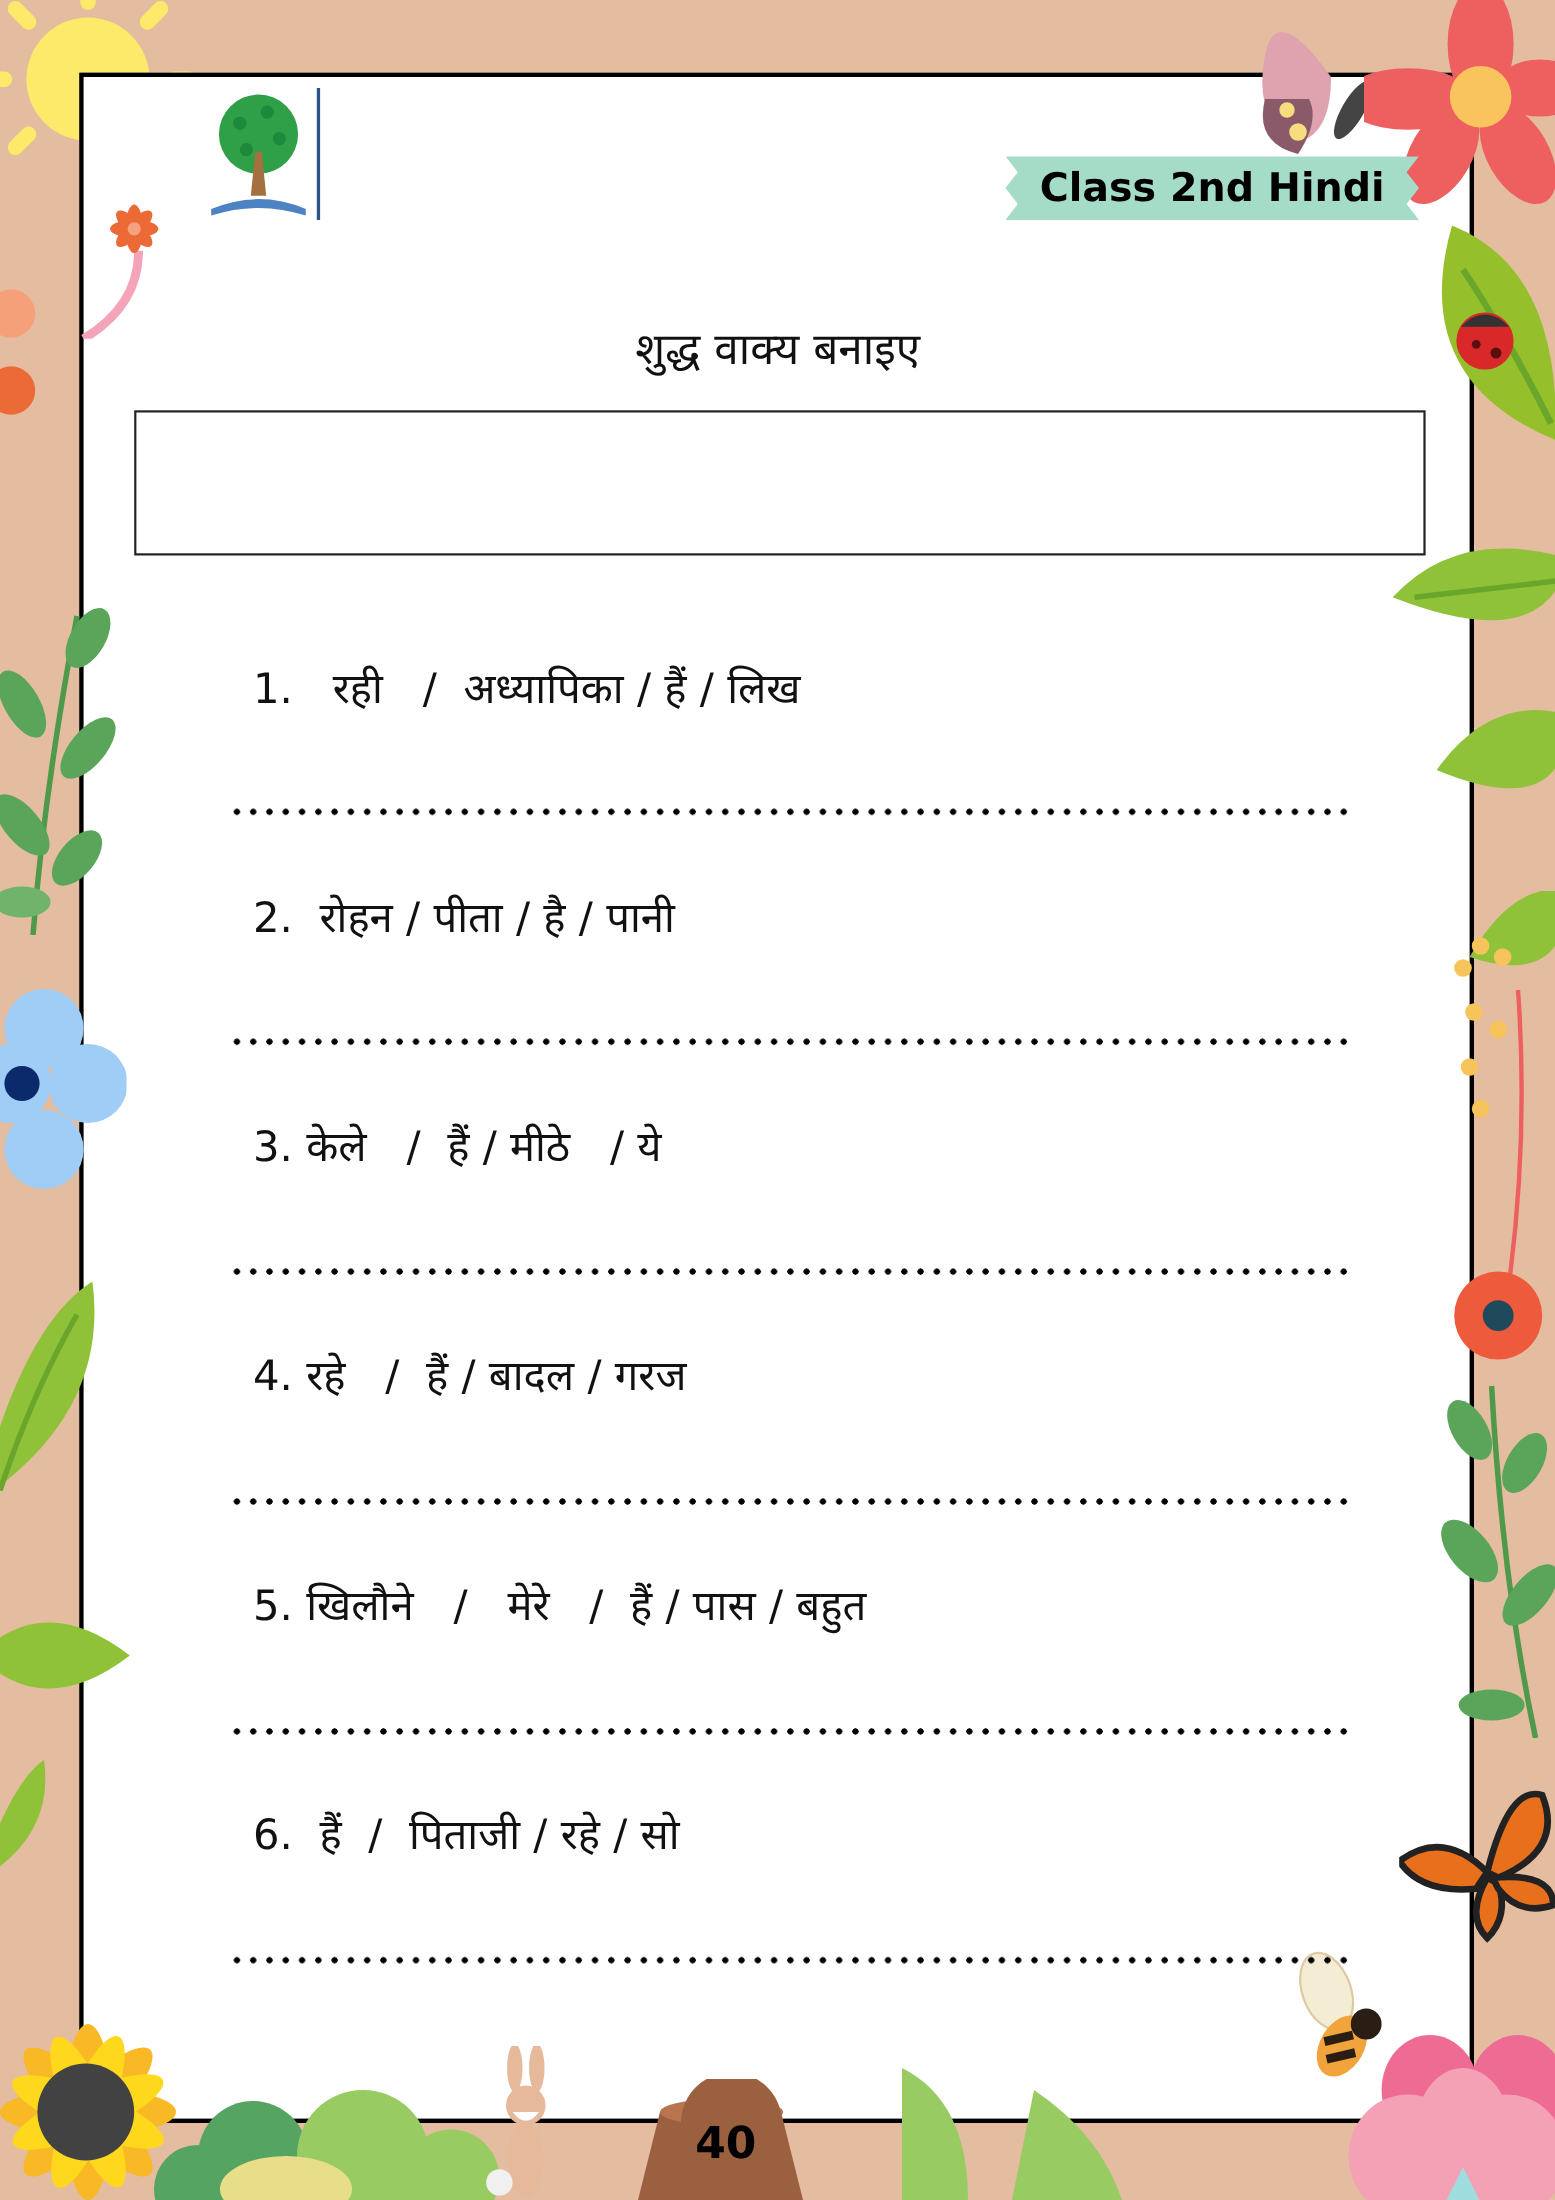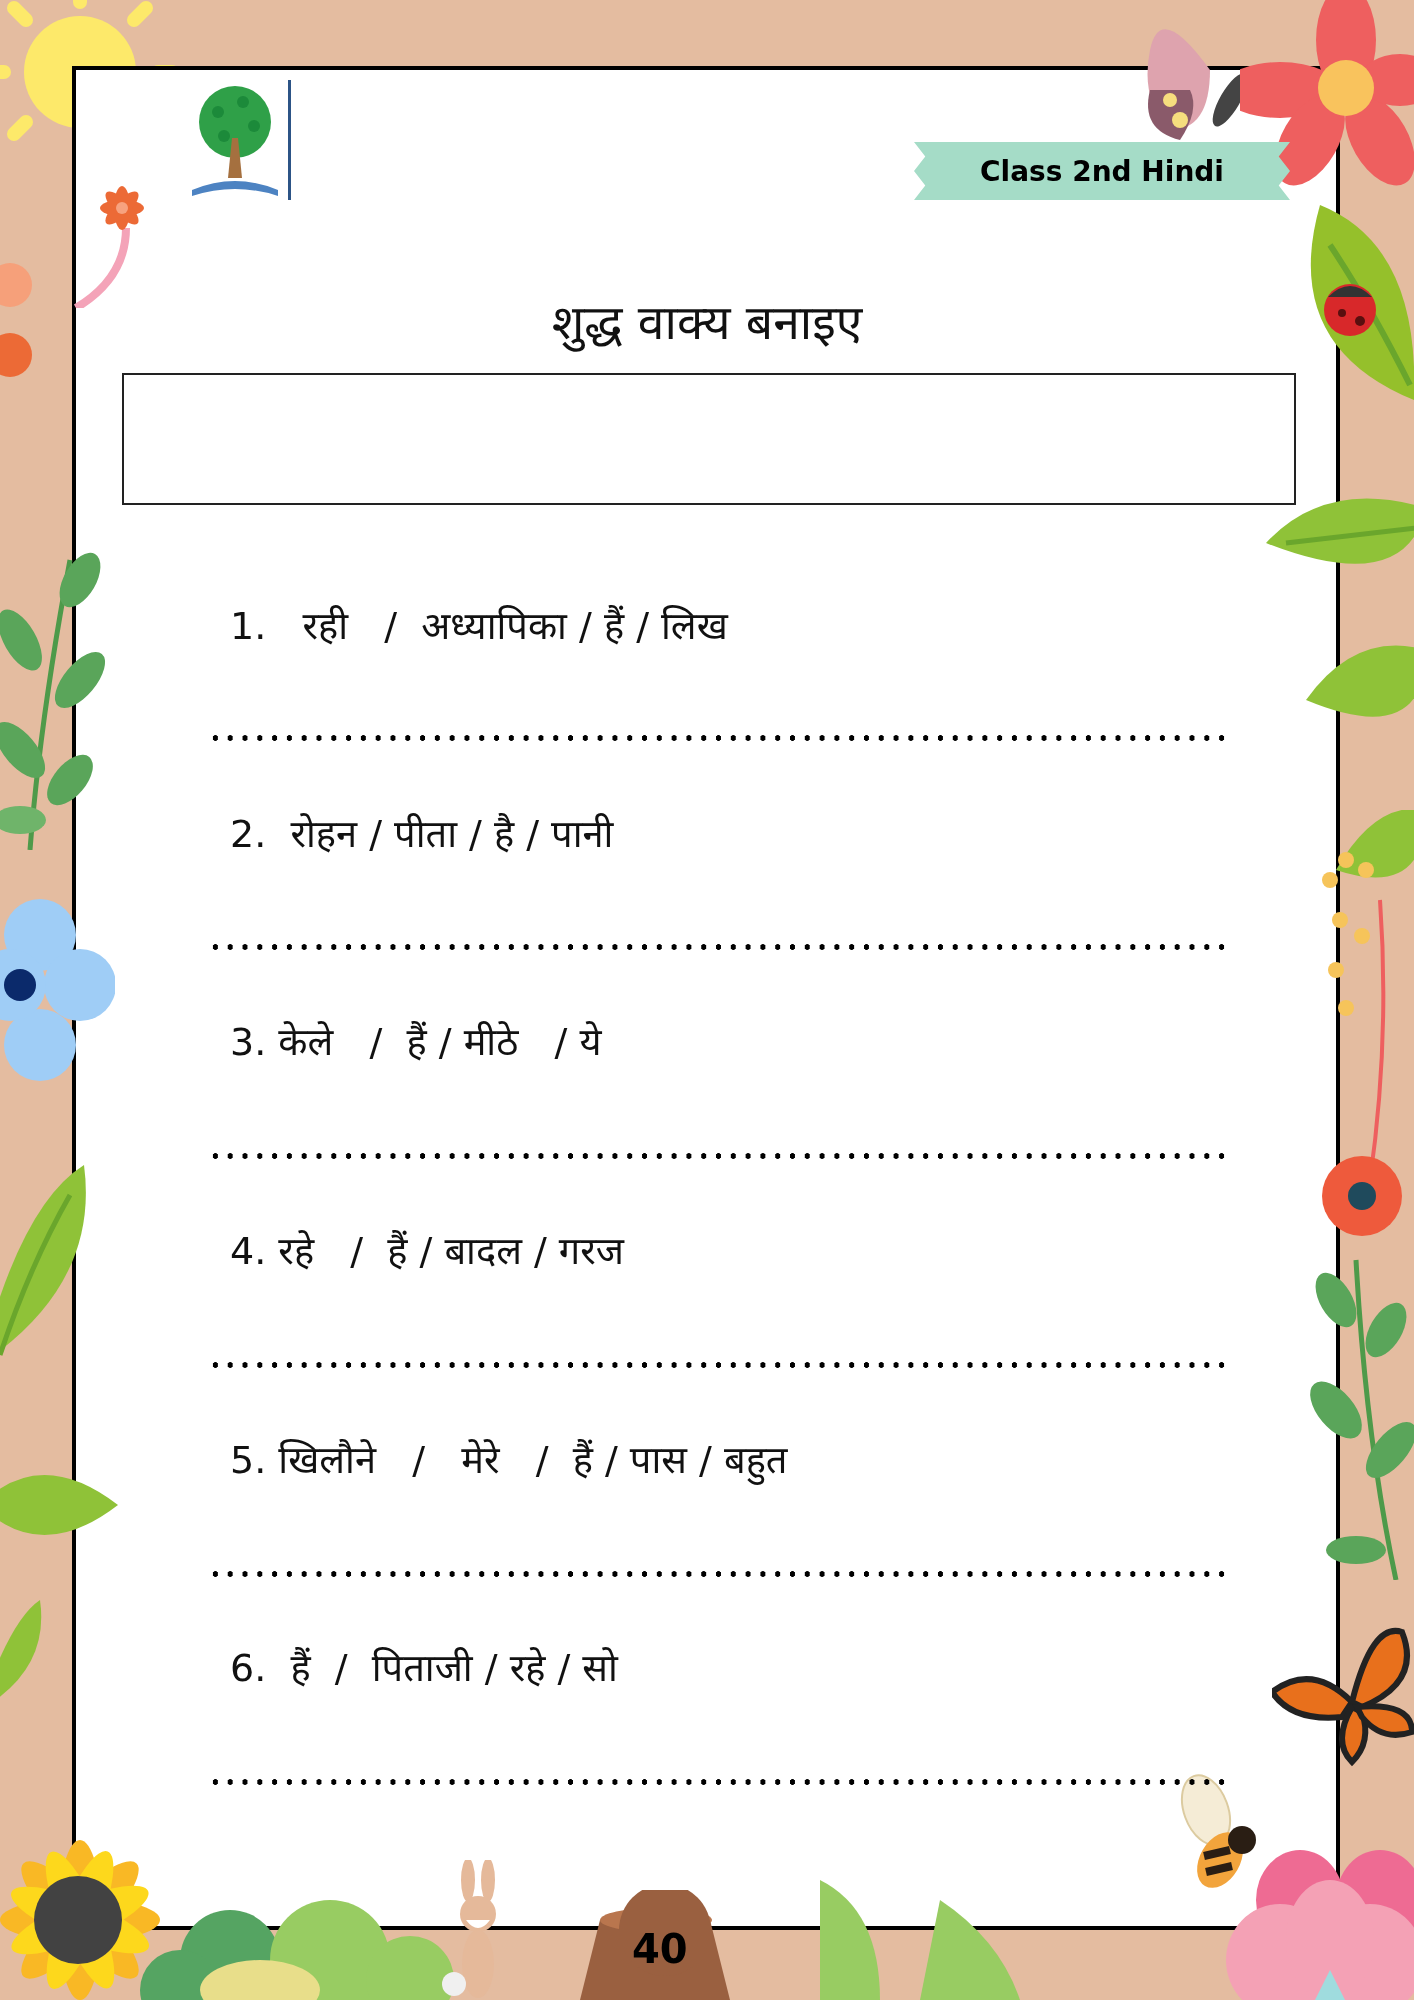--- a/index.html
+++ b/index.html
@@ -15,24 +15,24 @@
     .deco { position: absolute; }
     .logo { position: absolute; left: 188px; top: 80px; width: 260px; height: 124px; }
     .logo-divider { position: absolute; left: 100px; top: 0; width: 3px; height: 120px; background: #2c5486; }
     .logo-text { position: absolute; left: 120px; top: 14px; font-family: "DejaVu Serif", serif; color: #2c5486; font-size: 36px; line-height: 44px; }
     .class-banner {
       position: absolute; left: 914px; top: 142px; width: 376px; height: 58px;
       background: #a5dcc7;
       clip-path: polygon(0 0, 100% 0, 97% 25%, 100% 50%, 97% 75%, 100% 100%, 0 100%, 3% 75%, 0 50%, 3% 25%);
       display: flex; align-items: center; justify-content: center;
     }
-    .class-banner span { font-family: "DejaVu Sans", sans-serif; font-weight: bold; font-size: 28px; color: #000; }
+    .class-banner span { font-family: "DejaVu Sans", sans-serif; font-weight: bold; font-size: 36px; color: #000; }
     .title {
       position: absolute; left: 0; width: 1414px; top: 288px; text-align: center;
-      font-family: "DejaVu Serif", serif; font-size: 48px; color: #111;
+      font-family: "DejaVu Serif", serif; font-size: 40px; color: #111;
     }
     .instr-box {
       position: absolute; left: 122px; top: 373px; width: 1174px; height: 132px;
       border: 2px solid #222; box-sizing: border-box; padding: 10px 28px;
       font-family: "DejaVu Serif", serif; color: #111;
     }
     .instr-hi { font-size: 36px; line-height: 56px; padding-left: 10px; }
     .instr-en { font-family: "Liberation Serif", serif; font-size: 40px; line-height: 50px; }
     .question {
       position: absolute; left: 206px; font-family: "DejaVu Sans", sans-serif;

